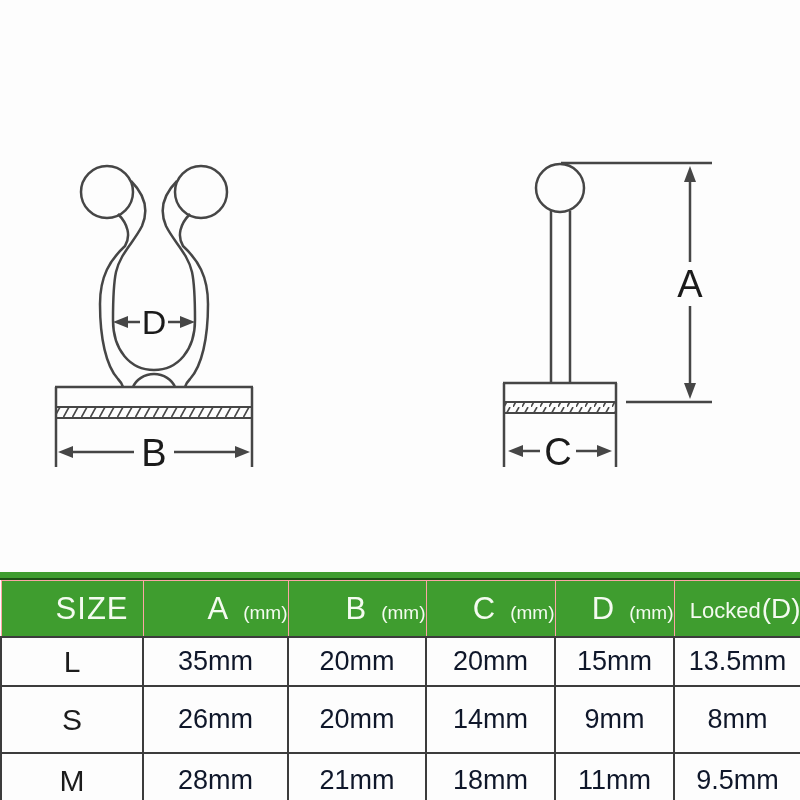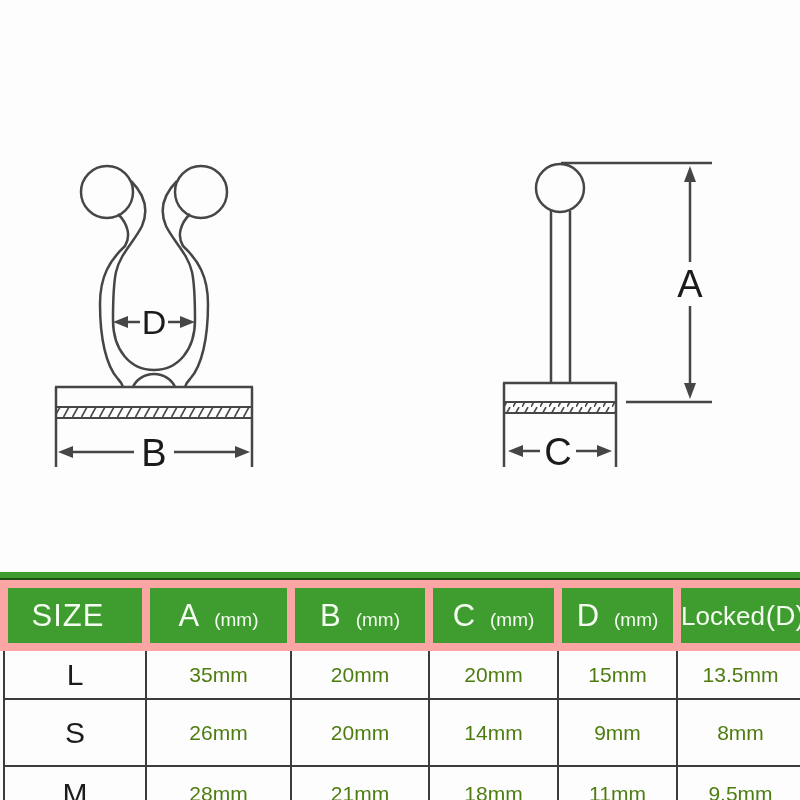--- a/index.html
+++ b/index.html
@@ -11,30 +11,30 @@
   .dim-label{fill:#1b1b1b;font-family:"Liberation Sans",sans-serif;font-weight:400;}
   .dim-big{font-size:38px;}
   .dim-d{font-size:34px;}
 
   
   .spec-table-wrap{position:absolute;left:0;top:572px;width:800px;height:228px;}
   .table-top-strip{height:6px;background:#3f9d2f;border-bottom:2px solid #1e4f15;}
   table.spec{border-collapse:collapse;table-layout:fixed;width:800px;background:#fdfdfd;}
   table.spec th{
     background:#3f9d2f;color:#f4fbf0;font-weight:400;
-    border:8px solid #fca5a5;height:55px;text-align:center;vertical-align:middle;
+    border:1px solid #fca5a5;height:55px;text-align:right;vertical-align:middle;
     padding:0;white-space:nowrap;
   }
   table.spec th .hm{font-size:31px;letter-spacing:1px;}
   table.spec th .hs{font-size:19px;margin-left:14px;}
-  table.spec th.locked-col .hm{font-size:26px;letter-spacing:0;}
+  table.spec th.locked-col .hm{font-size:22px;letter-spacing:0;}
   table.spec th.locked-col .hs{font-size:28px;margin-left:1px;}
   table.spec td{
     border:2px solid #3c3c3c;background:#fdfdfd;text-align:center;vertical-align:middle;
-    color:#4d7c0f;font-size:21px;padding:0;
+    color:#0f172a;font-size:27px;padding:0;
   }
   table.spec td.size-cell{font-size:30px;color:#1c1c1c;}
   tr.row-l td{height:47px;}
   tr.row-s td{height:65px;}
   tr.row-m td{height:53px;}
 </style>
 </head>
 <body>
 
 <div class="canvas">

